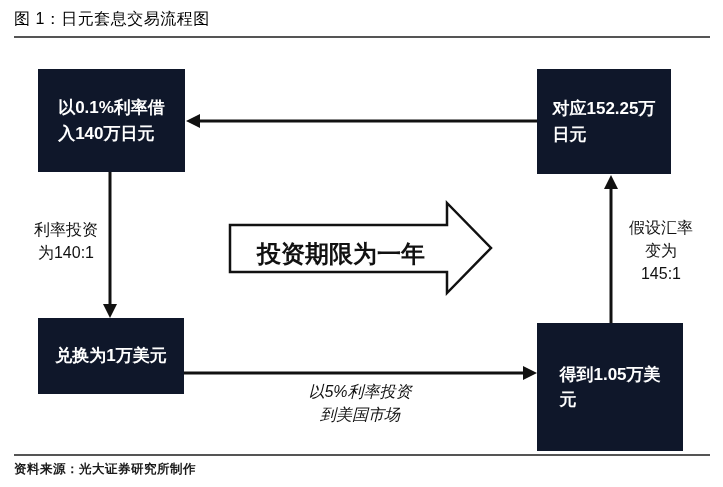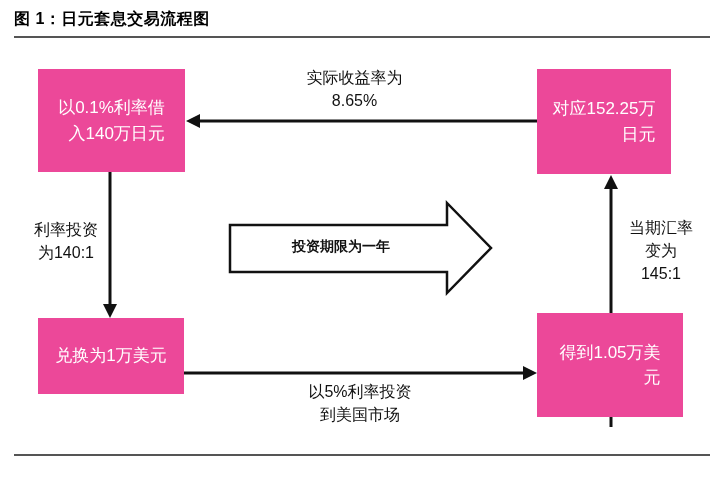--- a/index.html
+++ b/index.html
@@ -9,21 +9,21 @@
     width: 723px;
     height: 487px;
     background: #ffffff;
     font-family: "Liberation Sans", "DejaVu Sans", sans-serif;
     overflow: hidden;
   }
   .title {
     position: absolute;
     left: 14px; top: 9px;
     font-size: 16px;
-    font-weight: bold;
+    font-weight: normal;
     color: #000000;
     letter-spacing: 0.5px;
   }
   .rule {
     position: absolute;
     left: 14px;
     width: 696px;
     height: 2px;
     background: #555555;
   }
@@ -37,53 +37,53 @@
     color: #1a1a1a;
     letter-spacing: 0.5px;
   }
   .flow-svg {
     position: absolute;
     left: 0; top: 0;
     width: 723px; height: 487px;
   }
   .box {
     position: absolute;
-    background: #ec4899;
+    background: #0f172a;
     color: #ffffff;
-    font-weight: normal;
+    font-weight: bold;
     font-size: 17px;
     line-height: 1.5;
     display: flex;
     align-items: center;
     justify-content: center;
-    text-align: right;
+    text-align: left;
     white-space: pre-line;
   }
   .box-top-left     { left: 38px;  top: 69px;  width: 147px; height: 103px; }
   .box-top-right    { left: 537px; top: 69px;  width: 134px; height: 105px; }
   .box-bottom-left  { left: 38px;  top: 318px; width: 146px; height: 76px; }
-  .box-bottom-right { left: 537px; top: 313px; width: 146px; height: 104px; }
+  .box-bottom-right { left: 537px; top: 323px; width: 146px; height: 128px; }
   .flow-label {
     position: absolute;
     color: #111111;
     font-size: 16px;
     line-height: 1.45;
     text-align: center;
     white-space: pre-line;
   }
   .label-top    { left: 262px; top: 66px;  width: 185px; }
   .label-left   { left: 20px;  top: 218px; width: 92px;  }
   .label-right  { left: 618px; top: 216px; width: 86px;  }
-  .label-bottom { left: 265px; top: 380px; width: 190px; }
+  .label-bottom { left: 265px; top: 380px; width: 190px; font-style: italic; }
   .label-center {
     position: absolute;
     left: 235px; top: 238px;
     width: 212px;
     text-align: center;
-    font-size: 14px;
+    font-size: 24px;
     font-weight: bold;
     color: #111111;
   }
 </style>
 </head>
 <body>
 
 <div class="page">
 
   <div class="title">图 1：日元套息交易流程图</div>
@@ -107,26 +107,25 @@
   </svg>
 
   <div class="box box-top-left">以0.1%利率借
 入140万日元</div>
   <div class="box box-top-right">对应152.25万
 日元</div>
   <div class="box box-bottom-left">兑换为1万美元</div>
   <div class="box box-bottom-right">得到1.05万美
 元</div>
 
-  <div class="flow-label label-top">实际收益率为
-8.65%</div>
   <div class="flow-label label-left">利率投资
 为140:1</div>
   <div class="label-center">投资期限为一年</div>
-  <div class="flow-label label-right">当期汇率
+  <div class="flow-label label-right">假设汇率
 变为
 145:1</div>
   <div class="flow-label label-bottom">以5%利率投资
 到美国市场</div>
 
   <div class="rule rule-bottom"></div>
+  <div class="source">资料来源：光大证券研究所制作</div>
 
 </div>
 
 </body></html>

